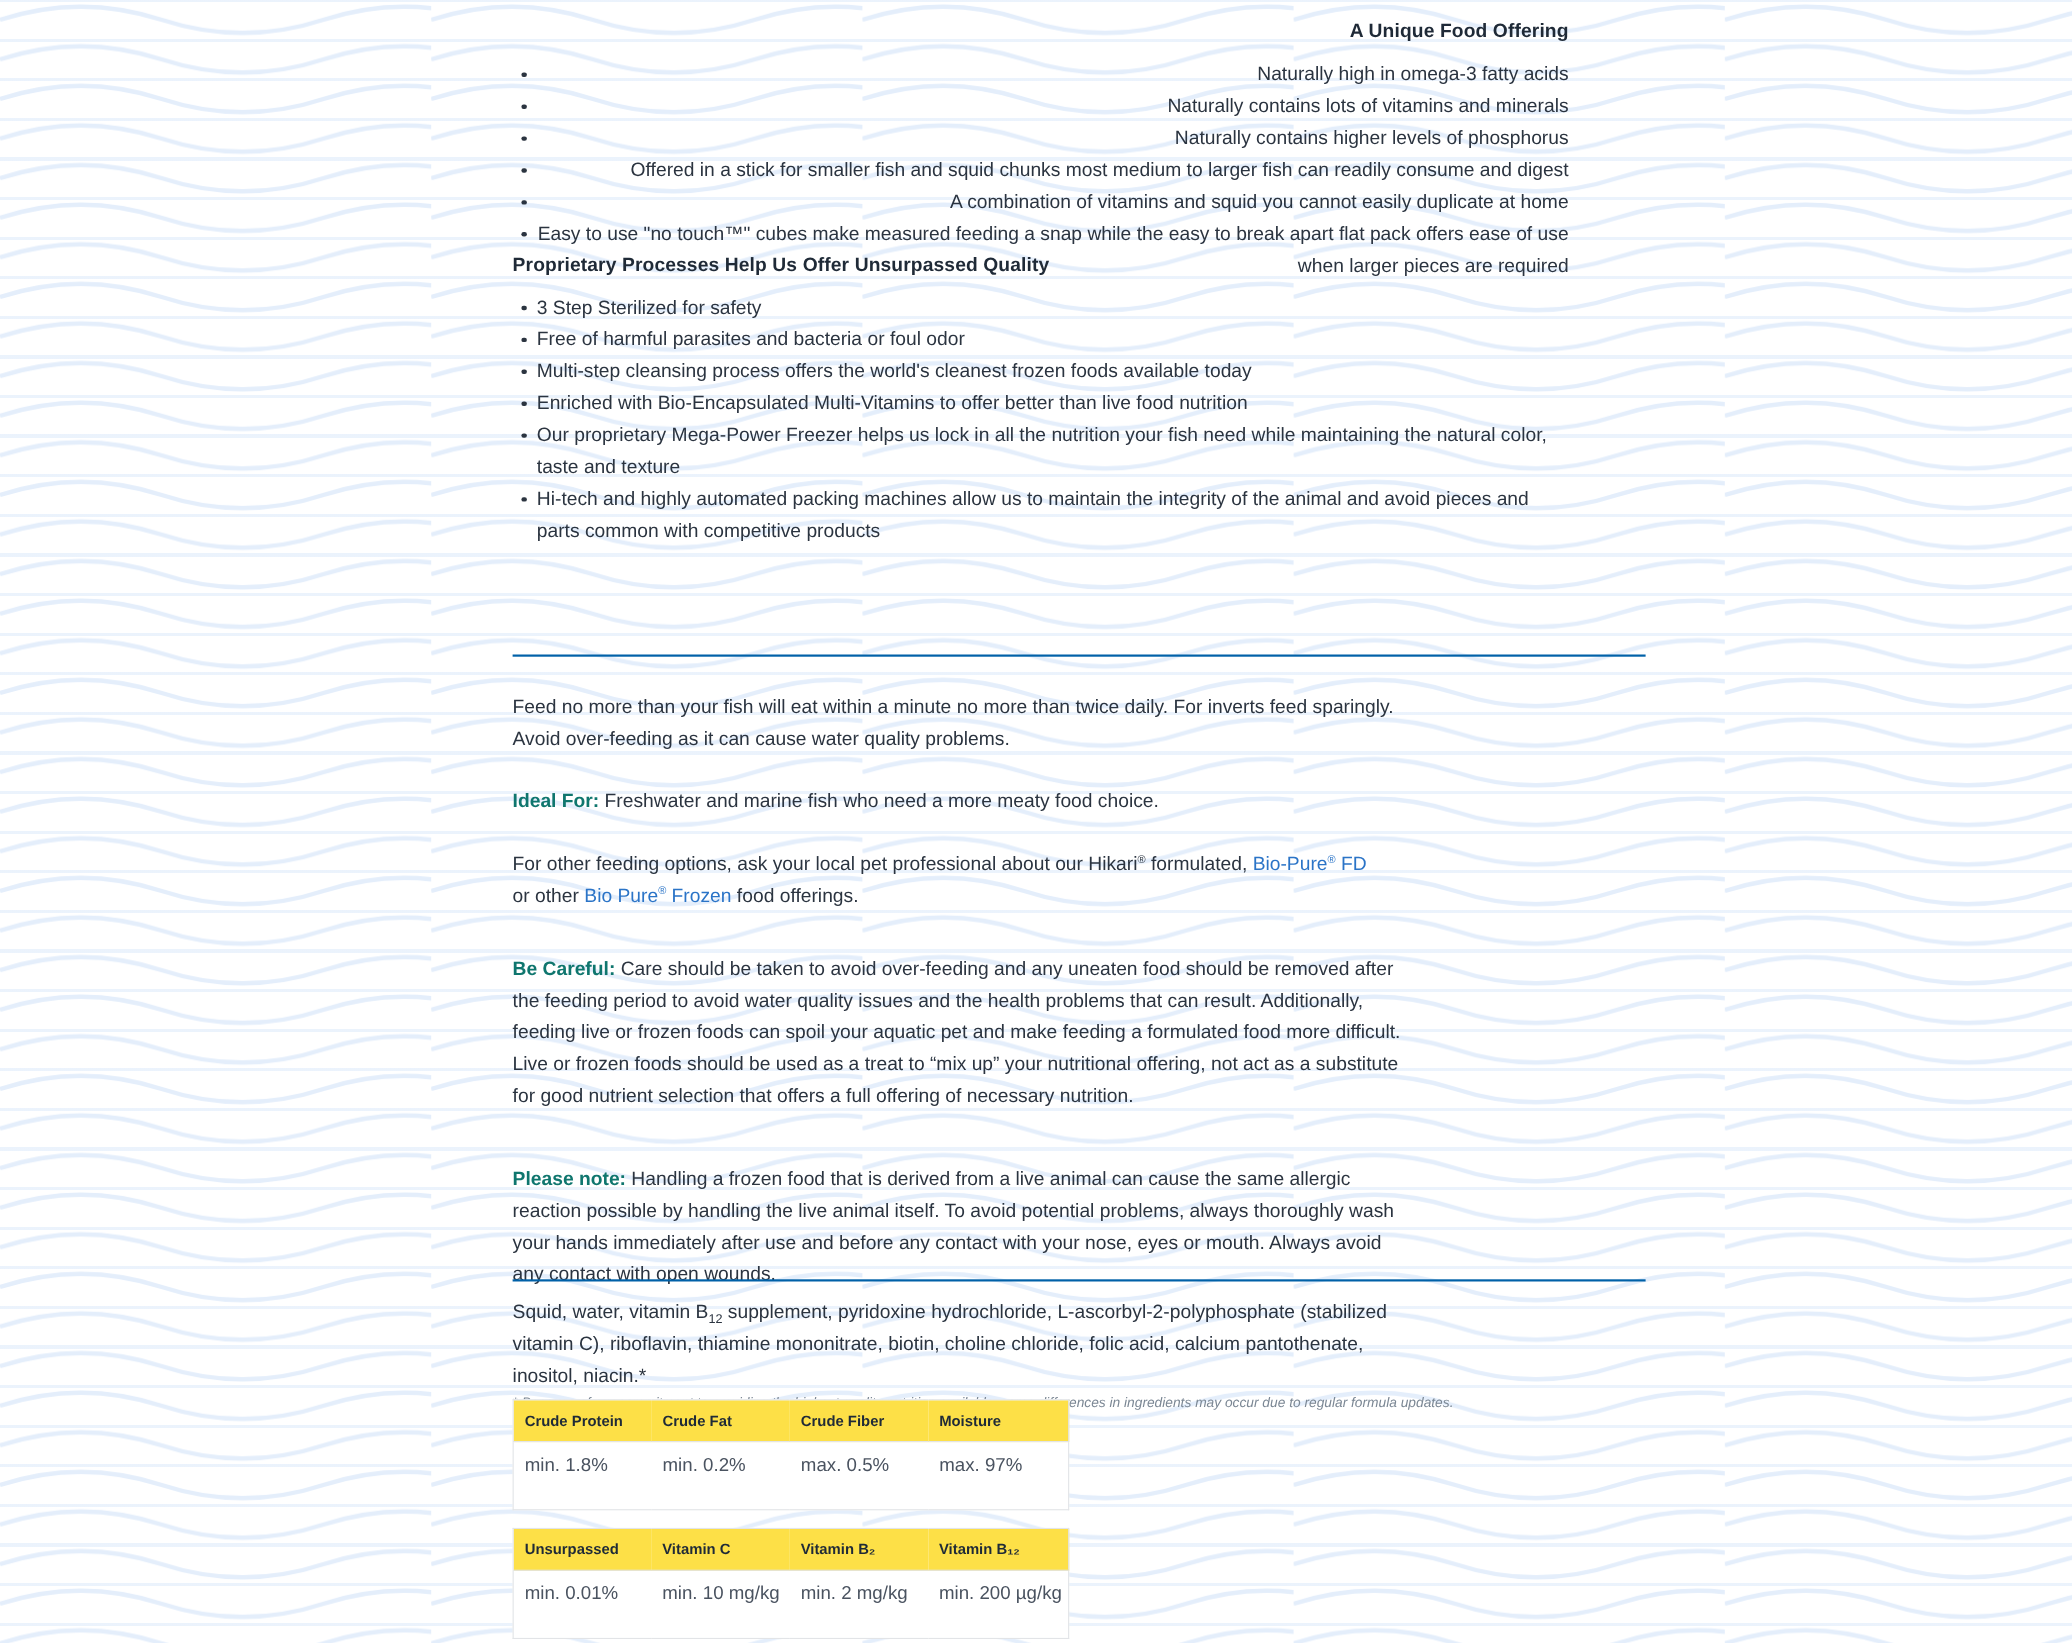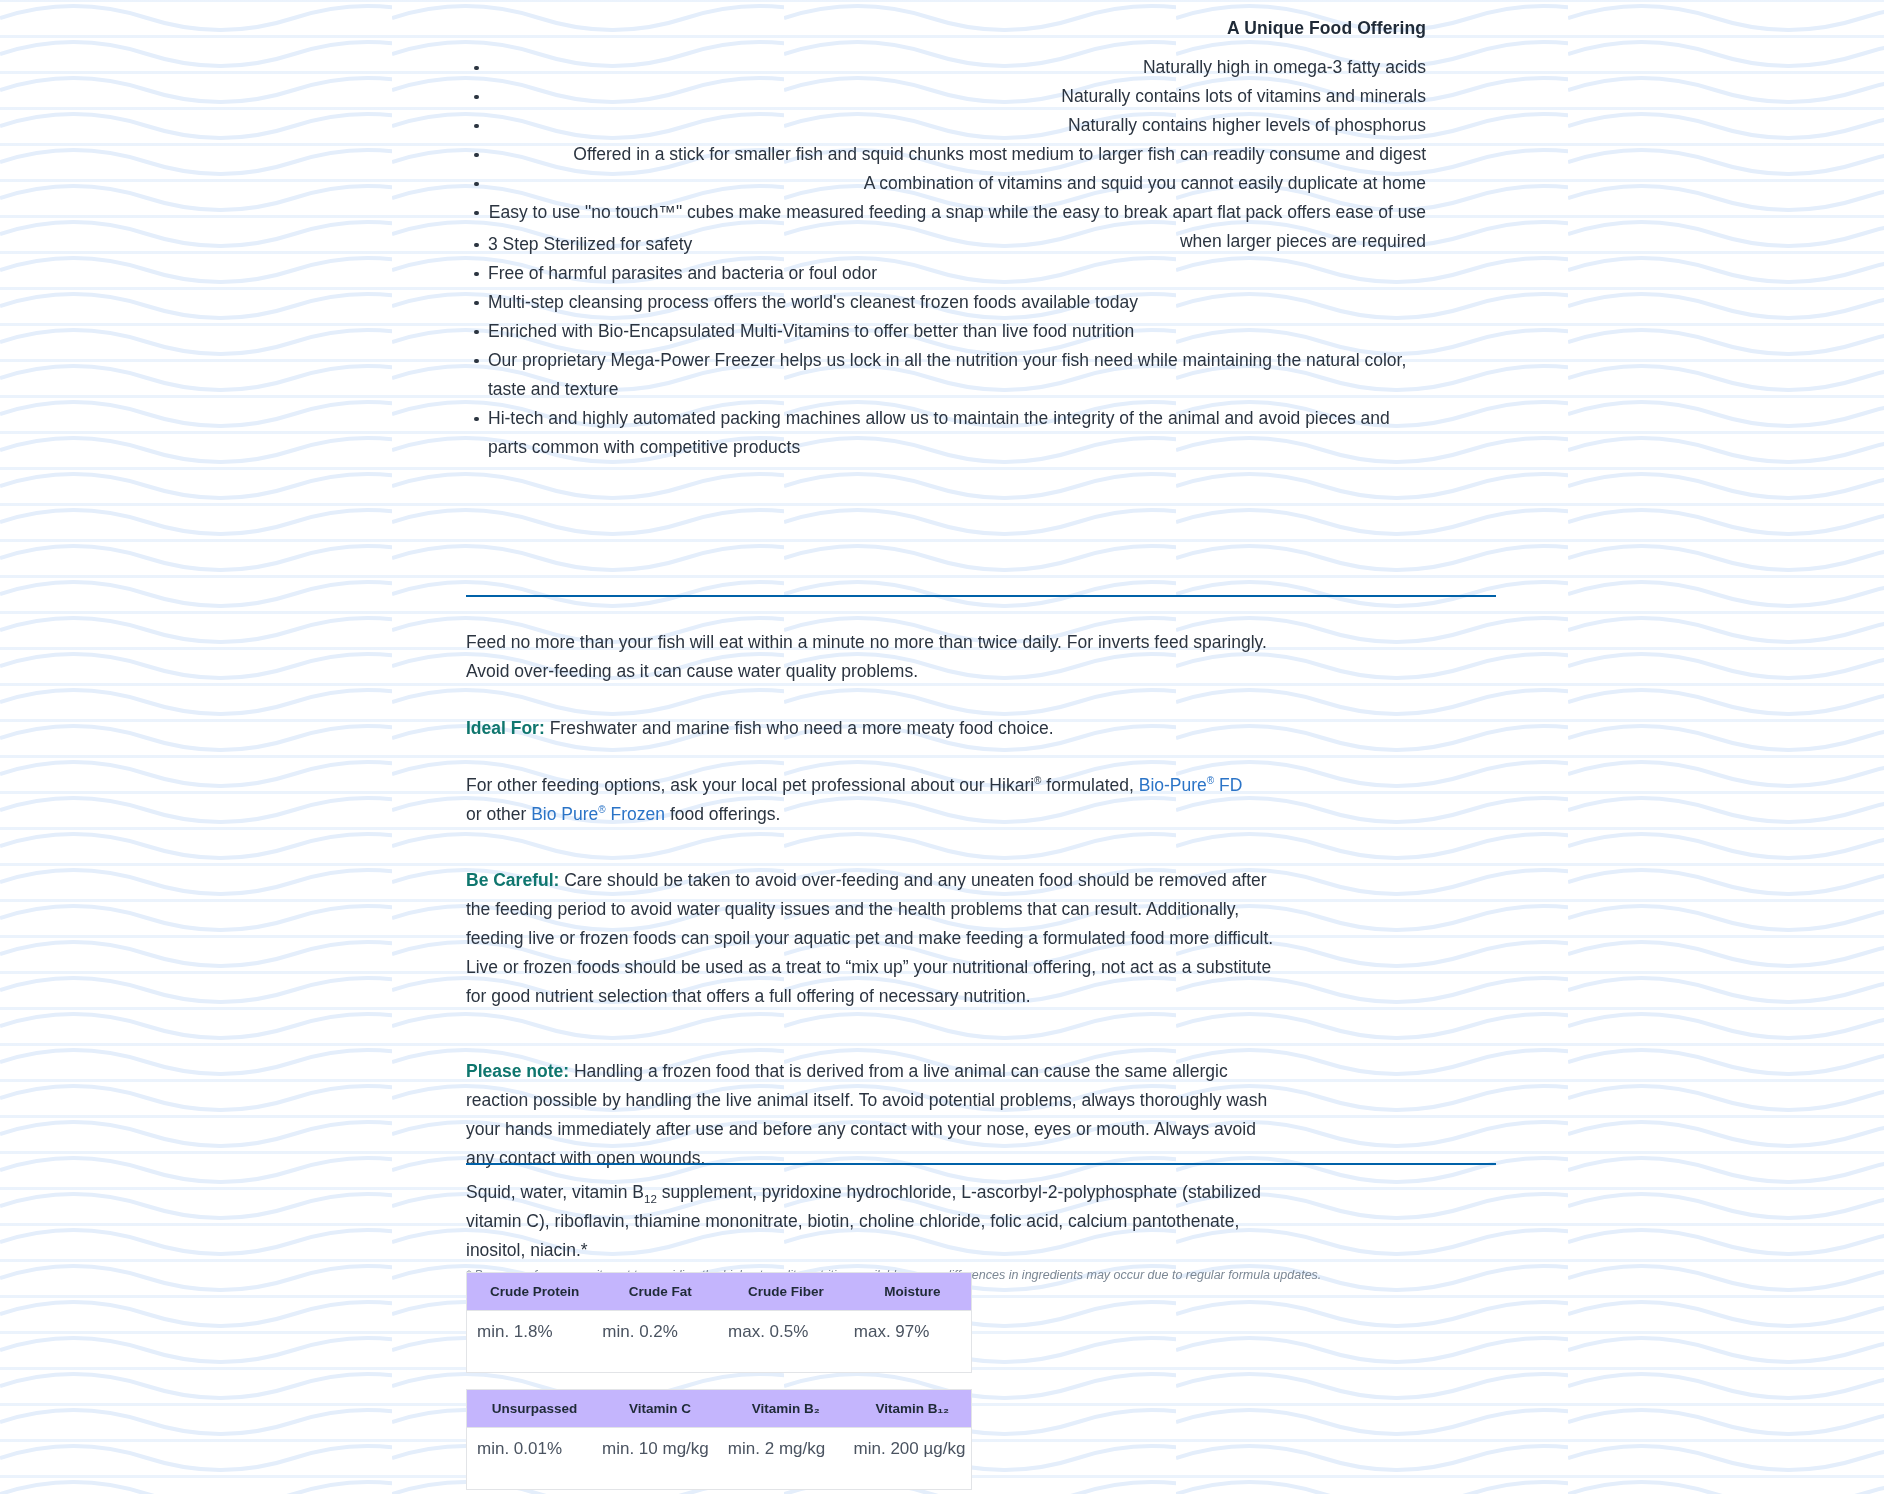--- a/index.html
+++ b/index.html
@@ -117,25 +117,25 @@
 
   .tables { position: absolute; left: 0; top: 1272px; }
   table.nutri {
     border-collapse: collapse;
     width: 506px;
     background: #ffffff;
     border: 1px solid #e2e4e7;
     margin-bottom: 16px;
   }
   table.nutri thead th {
-    background: #c4b5fd;
+    background: #fde047;
     font-size: 13.5px;
     font-weight: 700;
     color: #1f2a37;
-    text-align: center;
+    text-align: left;
     padding: 11px 0 11px 10px;
     border-bottom: 1px solid #e2e4e7;
     white-space: nowrap;
   }
   table.nutri tbody td {
     font-size: 17px;
     color: #4a5360;
     text-align: left;
     padding: 11px 0 30px 10px;
     white-space: nowrap;
@@ -166,20 +166,21 @@
         <li>Naturally high in omega-3 fatty acids</li>
         <li>Naturally contains lots of vitamins and minerals</li>
         <li>Naturally contains higher levels of phosphorus</li>
         <li>Offered in a stick for smaller fish and squid chunks most medium to larger fish can readily consume and digest</li>
         <li>A combination of vitamins and squid you cannot easily duplicate at home</li>
         <li>Easy to use "no touch™" cubes make measured feeding a snap while the easy to break apart flat pack offers ease of use when larger pieces are required</li>
       </ul>
     </section>
 
     <section class="block-2">
+      <h3 class="section-heading">Proprietary Processes Help Us Offer Unsurpassed Quality</h3>
       <ul class="bullets">
         <li>3 Step Sterilized for safety</li>
         <li>Free of harmful parasites and bacteria or foul odor</li>
         <li>Multi-step cleansing process offers the world's cleanest frozen foods available today</li>
         <li>Enriched with Bio-Encapsulated Multi-Vitamins to offer better than live food nutrition</li>
         <li>Our proprietary Mega-Power Freezer helps us lock in all the nutrition your fish need while maintaining the natural color, taste and texture</li>
         <li>Hi-tech and highly automated packing machines allow us to maintain the integrity of the animal and avoid pieces and parts common with competitive products</li>
       </ul>
     </section>
 

